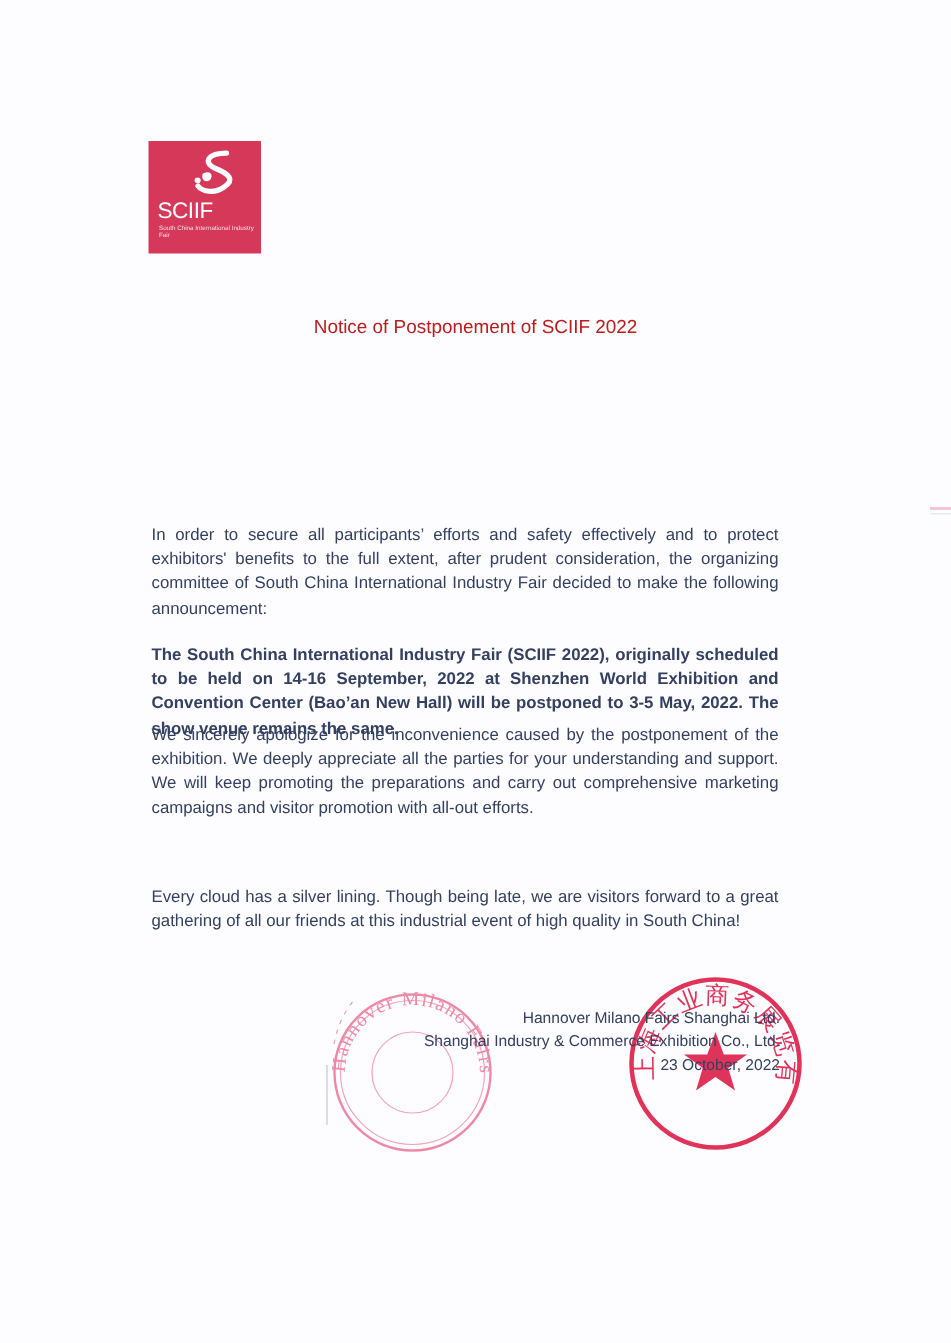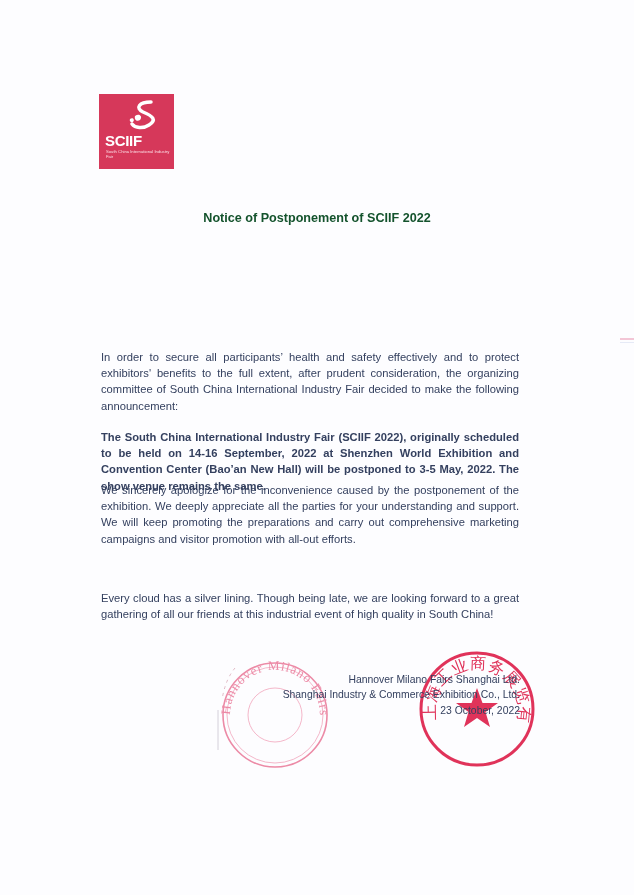--- a/index.html
+++ b/index.html
@@ -11,29 +11,29 @@
     position: relative;
   }
   .page { position: absolute; left: 0; top: 0; width: 634px; height: 895px; }
   .logo {
     position: absolute; left: 99px; top: 94px; width: 75px; height: 75px;
     background: #d6385a;
   }
   .logo svg { position: absolute; left: 0; top: 0; }
   .logo-name {
     position: absolute; left: 6px; top: 38px; color: #fff;
-    font-size: 15px; font-weight: bold; letter-spacing: -0.3px;
+    font-size: 15px; font-weight: normal; letter-spacing: -0.3px;
   }
   .logo-sub {
     position: absolute; left: 7px; top: 55px; color: #fbdde5;
     font-size: 4.2px; line-height: 5px; width: 66px;
   }
   .title {
     position: absolute; left: 0; width: 634px; top: 211px;
-    text-align: center; font-weight: bold; font-size: 12.6px; color: #14532d;
+    text-align: center; font-weight: normal; font-size: 12.6px; color: #b91c1c;
   }
   .para {
     position: absolute; left: 101px; width: 418px;
     font-size: 11.2px; line-height: 16.2px; text-align: justify;
     color: #34405f;
   }
   .para.bold { font-weight: bold; }
   .greet { top: 302px; font-weight: bold; }
   .p1 { top: 349px; }
   .p2 { top: 429px; }
@@ -59,24 +59,24 @@
       <path d="M52 8 C40 8 36 14 44 18 C54 22 58 26 50 31 C44 35 36 34 33 30" fill="none" stroke="#ffffff" stroke-width="3.5" stroke-linecap="round"></path>
       <path d="M36 22 C40 19 44 22 41 26 C38 28 35 26 36 22 Z" fill="#ffffff"></path>
       <path d="M31 25 C34 23 36 26 34 28 C32 29 30 27 31 25 Z" fill="#ffffff"></path>
     </svg>
     <div class="logo-name">SCIIF</div>
     <div class="logo-sub">South China International Industry Fair</div>
   </div>
 
   <div class="title">Notice of Postponement of SCIIF 2022</div>
 
-  <div class="para p1">In order to secure all participants’ health and safety effectively and to protect exhibitors' benefits to the full extent, after prudent consideration, the organizing committee of South China International Industry Fair decided to make the following announcement:</div>
+  <div class="para p1">In order to secure all participants’ efforts and safety effectively and to protect exhibitors' benefits to the full extent, after prudent consideration, the organizing committee of South China International Industry Fair decided to make the following announcement:</div>
   <div class="para p2 bold">The South China International Industry Fair (SCIIF 2022), originally scheduled to be held on 14-16 September, 2022 at Shenzhen World Exhibition and Convention Center (Bao’an New Hall) will be postponed to 3-5 May, 2022. The show venue remains the same.</div>
   <div class="para p3">We sincerely apologize for the inconvenience caused by the postponement of the exhibition. We deeply appreciate all the parties for your understanding and support. We will keep promoting the preparations and carry out comprehensive marketing campaigns and visitor promotion with all-out efforts.</div>
-  <div class="para p4">Every cloud has a silver lining. Though being late, we are looking forward to a great gathering of all our friends at this industrial event of high quality in South China!</div>
+  <div class="para p4">Every cloud has a silver lining. Though being late, we are visitors forward to a great gathering of all our friends at this industrial event of high quality in South China!</div>
 
   <svg class="stamp" style="left:210px; top:640px;" width="120" height="130" viewBox="0 0 120 130">
     <defs>
       <path id="arcL" d="M20 75 A45 45 0 1 1 110 75"></path>
     </defs>
     <path d="M25 28 Q15 40 12 60" fill="none" stroke="#d9a9b8" stroke-width="0.8" stroke-dasharray="3 4"></path>
     <line x1="8" y1="70" x2="8" y2="110" stroke="#c9c4d0" stroke-width="0.8"></line>
     <circle cx="65" cy="75" r="52" fill="none" stroke="#ec8aa6" stroke-width="1.6"></circle>
     <circle cx="65" cy="75" r="48" fill="none" stroke="#f1a5bb" stroke-width="0.8"></circle>
     <circle cx="65" cy="75" r="27" fill="none" stroke="#f1a5bb" stroke-width="0.8"></circle>

